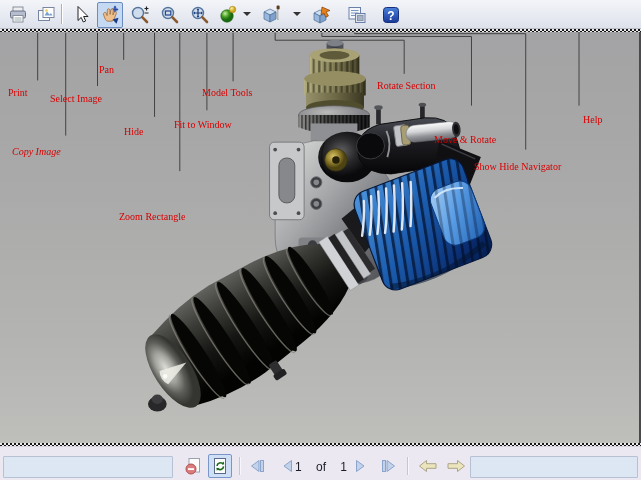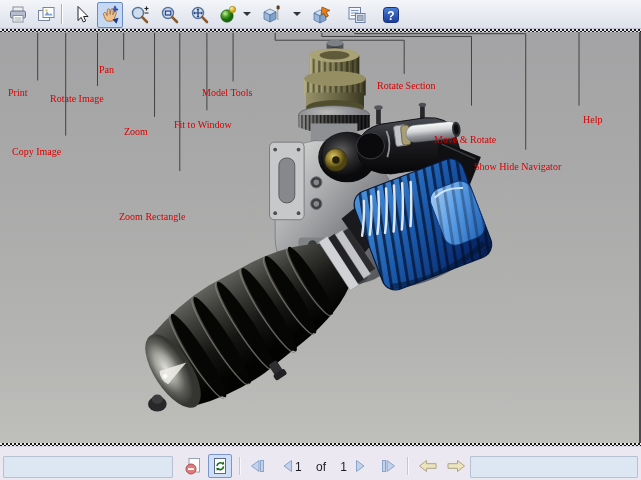--- a/index.html
+++ b/index.html
@@ -25,21 +25,21 @@
     background:linear-gradient(to bottom,#a3a3a5 0%,#a9a9a9 35%,#b4b4b2 75%,#bfbfbc 100%);}
   .ants{position:absolute;left:0;width:641px;height:3px;
     background:conic-gradient(#151515 25%,#ececec 0 50%,#151515 0 75%,#ececec 0);
     background-size:4px 4px;}
   .ants.top{top:29px;} .ants.bottom{top:443px;}
   .edge-right{position:absolute;top:32px;left:639px;width:2px;height:411px;background:#4a4a4c;}
   .model-svg{position:absolute;top:29px;left:0;}
 
   .ann{position:absolute;color:#d90000;font-family:"Liberation Serif",serif;
     font-size:10px;line-height:14px;white-space:nowrap;}
-  .a0{left:8px;top:86px;}  .a1{left:12px;top:145px;} .a2{left:50px;top:92px;}
+  .a0{left:8px;top:86px;}  .a1{left:12px;top:145px;font-style:italic;} .a2{left:50px;top:92px;}
   .a3{left:99px;top:63px;} .a4{left:124px;top:125px;}.a5{left:119px;top:183px;margin-top:27px;}
   .a6{left:174px;top:118px;font-family:Liberation Serif, serif;}.a7{left:202px;top:86px;}.a8{left:377px;top:79px;}
   .a9{left:434px;top:113px;margin-top:20px;}.a10{left:474px;top:160px;}.a11{left:583px;top:113px;}
 
   
   .statusbar{position:absolute;top:446px;left:0;width:641px;height:34px;
     background:#ebe8f1;border-top:1px solid #d8d4e0;}
   .spanel{position:absolute;top:9px;height:22px;background:#dde7f4;
     border:1px solid #b7c1d4;border-radius:1px;}
   .spanel.left{left:3px;width:170px;} .spanel.right{left:470px;width:168px;}
@@ -410,23 +410,23 @@
       <path d="M-56,50 Q0,64 54,42" stroke="#041430" stroke-width="6" fill="none" opacity="0.55"></path>
     </g>
   </svg>
 
   <div class="ants top"></div>
   <div class="ants bottom"></div>
   <div class="edge-right"></div>
 
   <div class="ann a0">Print</div>
   <div class="ann a1">Copy Image</div>
-  <div class="ann a2">Rotate Image</div>
+  <div class="ann a2">Select Image</div>
   <div class="ann a3">Pan</div>
-  <div class="ann a4">Zoom</div>
+  <div class="ann a4">Hide</div>
   <div class="ann a5">Zoom Rectangle</div>
   <div class="ann a6">Fit to Window</div>
   <div class="ann a7">Model Tools</div>
   <div class="ann a8">Rotate Section</div>
   <div class="ann a9">Move &amp; Rotate</div>
   <div class="ann a10">Show Hide Navigator</div>
   <div class="ann a11">Help</div>
 
   <div class="statusbar">
     <div class="spanel left"></div>

